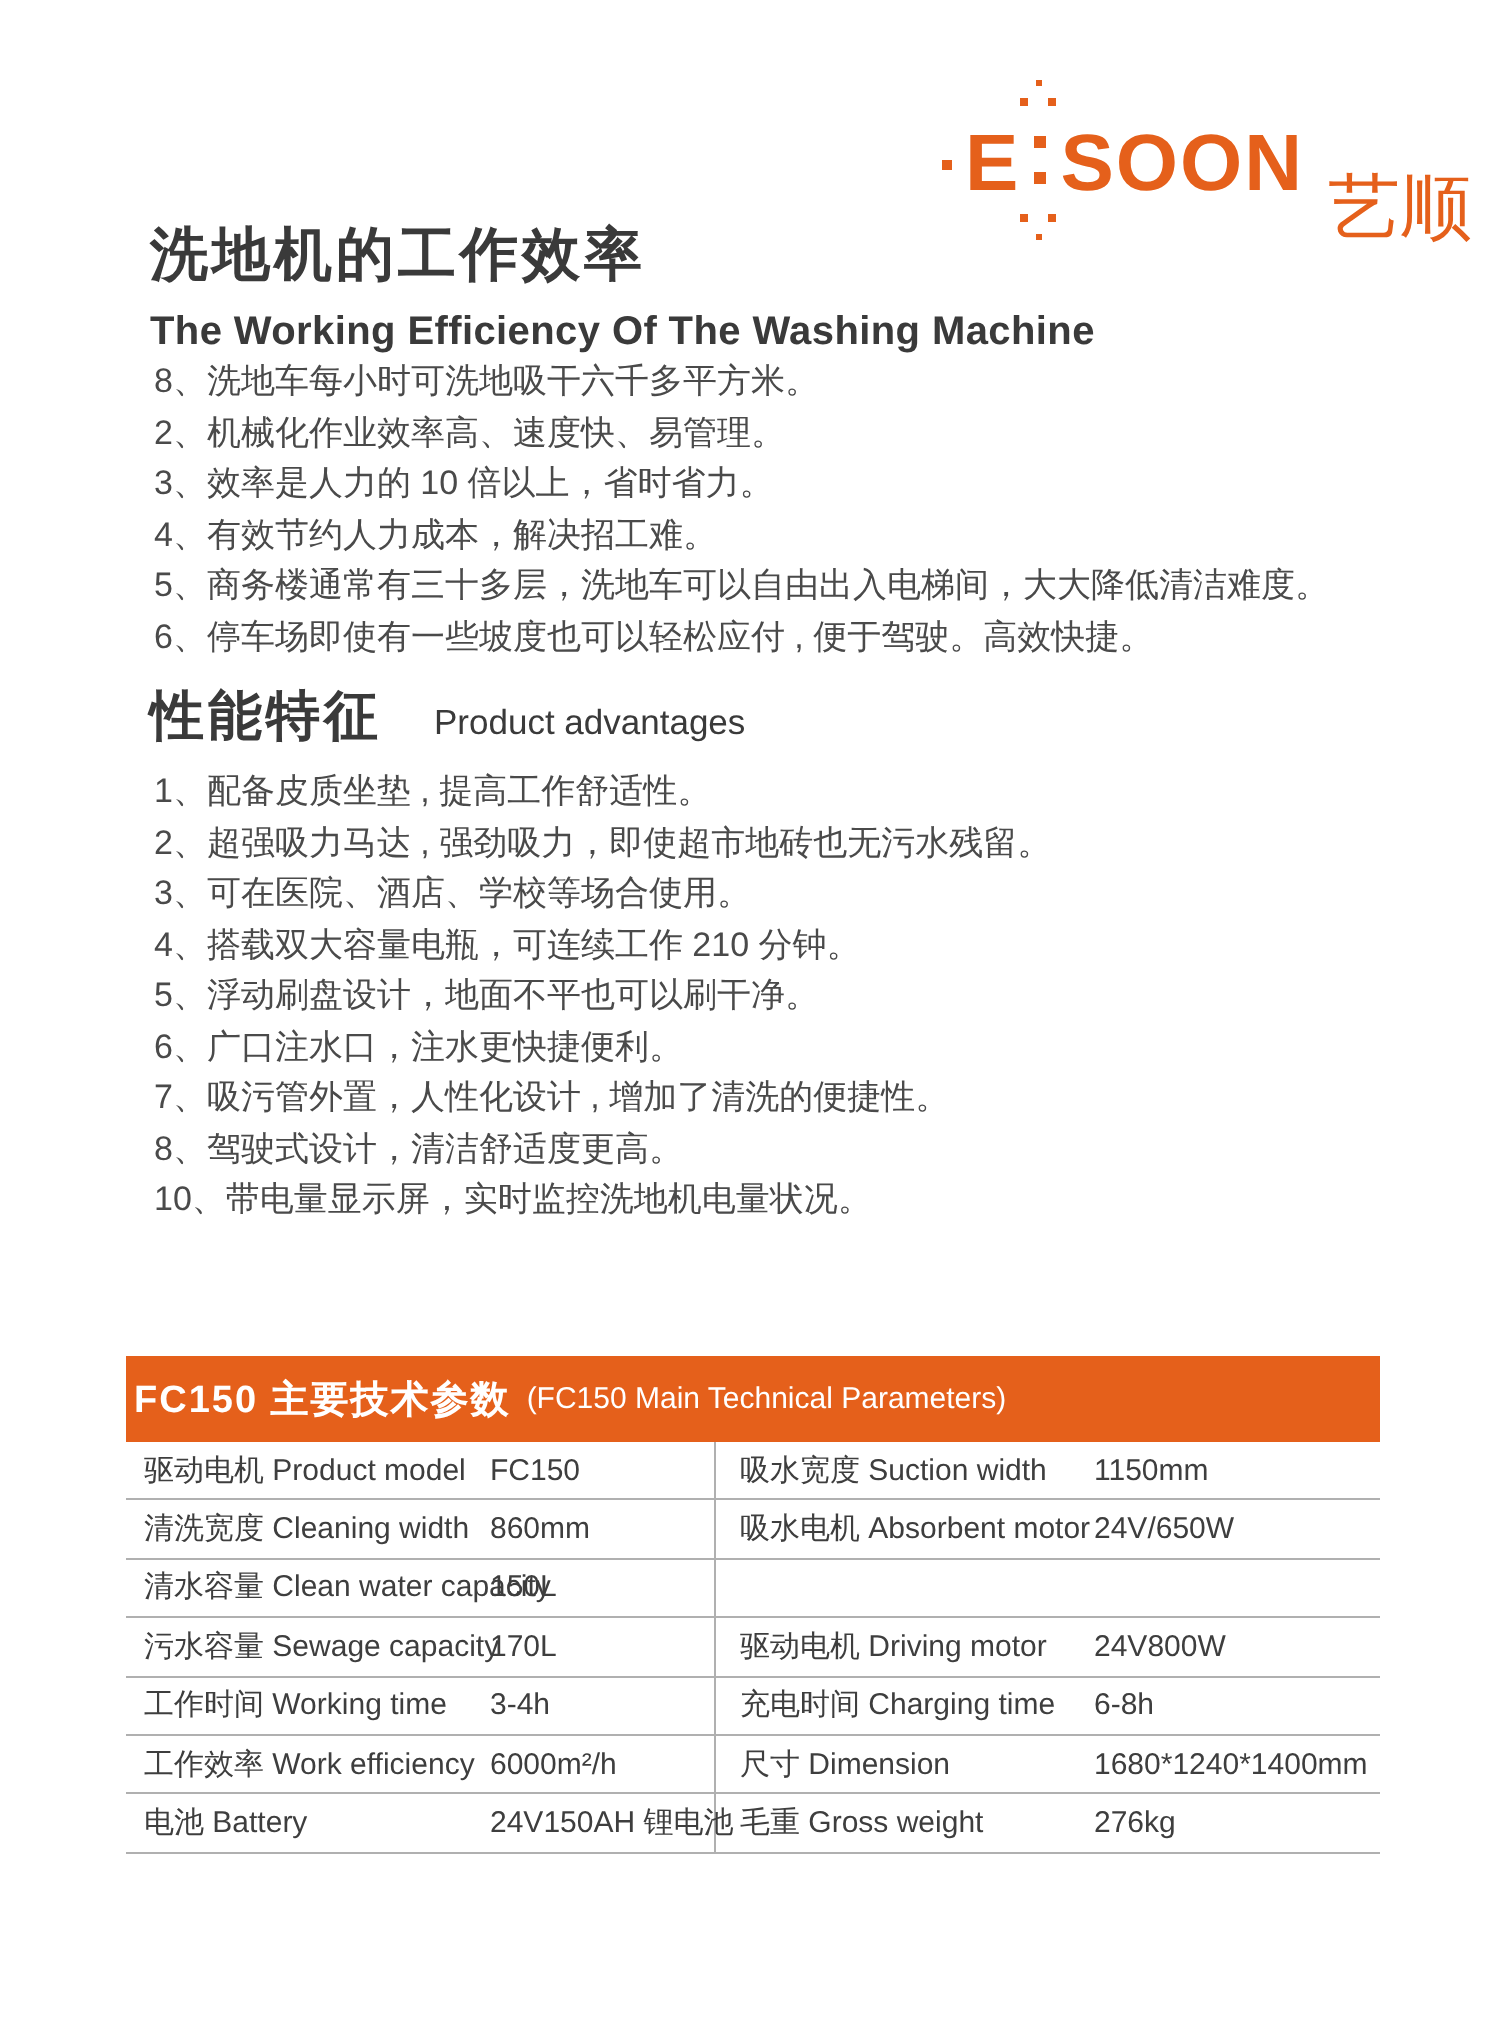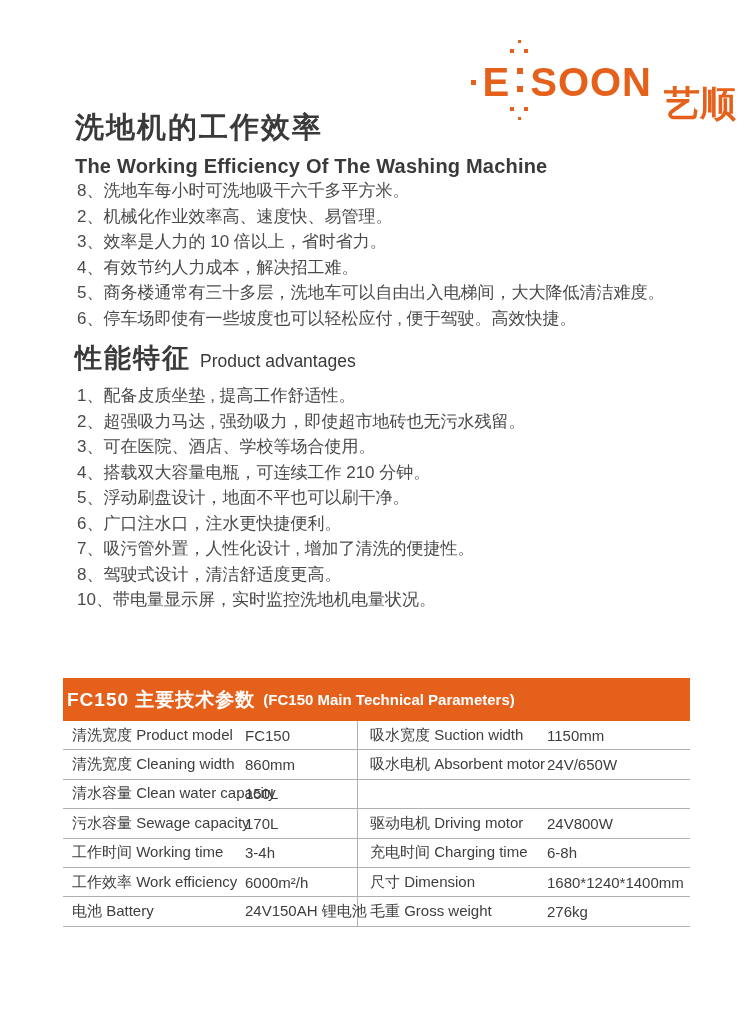--- a/index.html
+++ b/index.html
@@ -17,45 +17,45 @@
   .logo-dotcol { position:relative; width:16px; height:44px; margin:0 2px; }
   .logo-dotcol span { position:absolute; background:#E5601B; }
   .d1 { left:6px; top:-20px; width:3px; height:3px; }
   .d2 { left:-2px; top:-11px; width:4px; height:4px; }
   .d3 { left:12px; top:-11px; width:4px; height:4px; }
   .d4 { left:5px; top:8px;  width:6px; height:6px; }
   .d5 { left:5px; top:26px; width:6px; height:6px; }
   .d6 { left:-2px; top:47px; width:4px; height:4px; }
   .d7 { left:12px; top:47px; width:4px; height:4px; }
   .d8 { left:6px; top:57px; width:3px; height:3px; }
-  .logo-cn { font-size:36px; font-weight:700; margin-left:12px; line-height:1;margin-top:44px; }
+  .logo-cn { font-size:36px; font-weight:400; margin-left:12px; line-height:1;margin-top:44px; }
 
   
   .h1-block { position:absolute; left:75px; top:108px; color:#3a3a3a; }
   .h1-cn { font-size:29px; font-weight:800; letter-spacing:2px; }
   .h1-en { font-size:20px; font-weight:700; margin-top:7px; letter-spacing:0.2px; }
 
-  .h2-block { position:absolute; left:75px; top:340px; display:flex; align-items:baseline; gap:9px; color:#3a3a3a; }
+  .h2-block { position:absolute; left:75px; top:340px; display:flex; align-items:baseline; gap:26px; color:#3a3a3a; }
   .h2-cn { font-size:27px; font-weight:800; letter-spacing:2px; }
   .h2-en { font-size:17.5px; font-weight:400; }
 
   
   .num-list { position:absolute; left:77px; color:#4a4a4a; font-size:17px; }
   .list1 { top:178px; }
   .list2 { top:383px; }
   .num-list .li { line-height:25.5px; white-space:nowrap; }
 
   
   .banner {
     position:absolute; left:63px; top:678px; width:627px; height:43px;
     background:#E5601B; color:#ffffff; display:flex; align-items:center;
     padding-left:4px; gap:8px;
   }
   .banner-cn { font-size:19px; font-weight:800; letter-spacing:1px; }
-  .banner-en { font-size:15px; font-weight:700; }
+  .banner-en { font-size:15px; font-weight:400; }
 
   
   .spec-table { position:absolute; left:63px; top:721px; width:627px; color:#3e3e3e; font-size:15px; }
   .spec-row { display:flex; height:29.4px; border-bottom:1px solid #b0b0b0; }
   .cell-half { position:relative; display:flex; align-items:center; }
   .half-l { width:295px; border-right:1px solid #b0b0b0; }
   .half-r { width:331px; }
   .half-l .lbl { padding-left:9px; white-space:nowrap; }
   .half-r .lbl { padding-left:12px; white-space:nowrap; }
   .half-l .val { position:absolute; left:182px; white-space:nowrap; }
@@ -116,21 +116,21 @@
 
   <div class="banner">
     <span class="banner-cn">FC150 主要技术参数</span>
     <span class="banner-en">(FC150 Main Technical Parameters)</span>
   </div>
 
   <div class="spec-table">
 
     <div class="spec-row">
       <div class="cell-half half-l">
-        <span class="lbl">清洗宽度 Product model</span>
+        <span class="lbl">驱动电机 Product model</span>
         <span class="val">FC150</span>
       </div>
       <div class="cell-half half-r">
         <span class="lbl">吸水宽度 Suction width</span>
         <span class="val">1150mm</span>
       </div>
     </div>
 
     <div class="spec-row">
       <div class="cell-half half-l">

